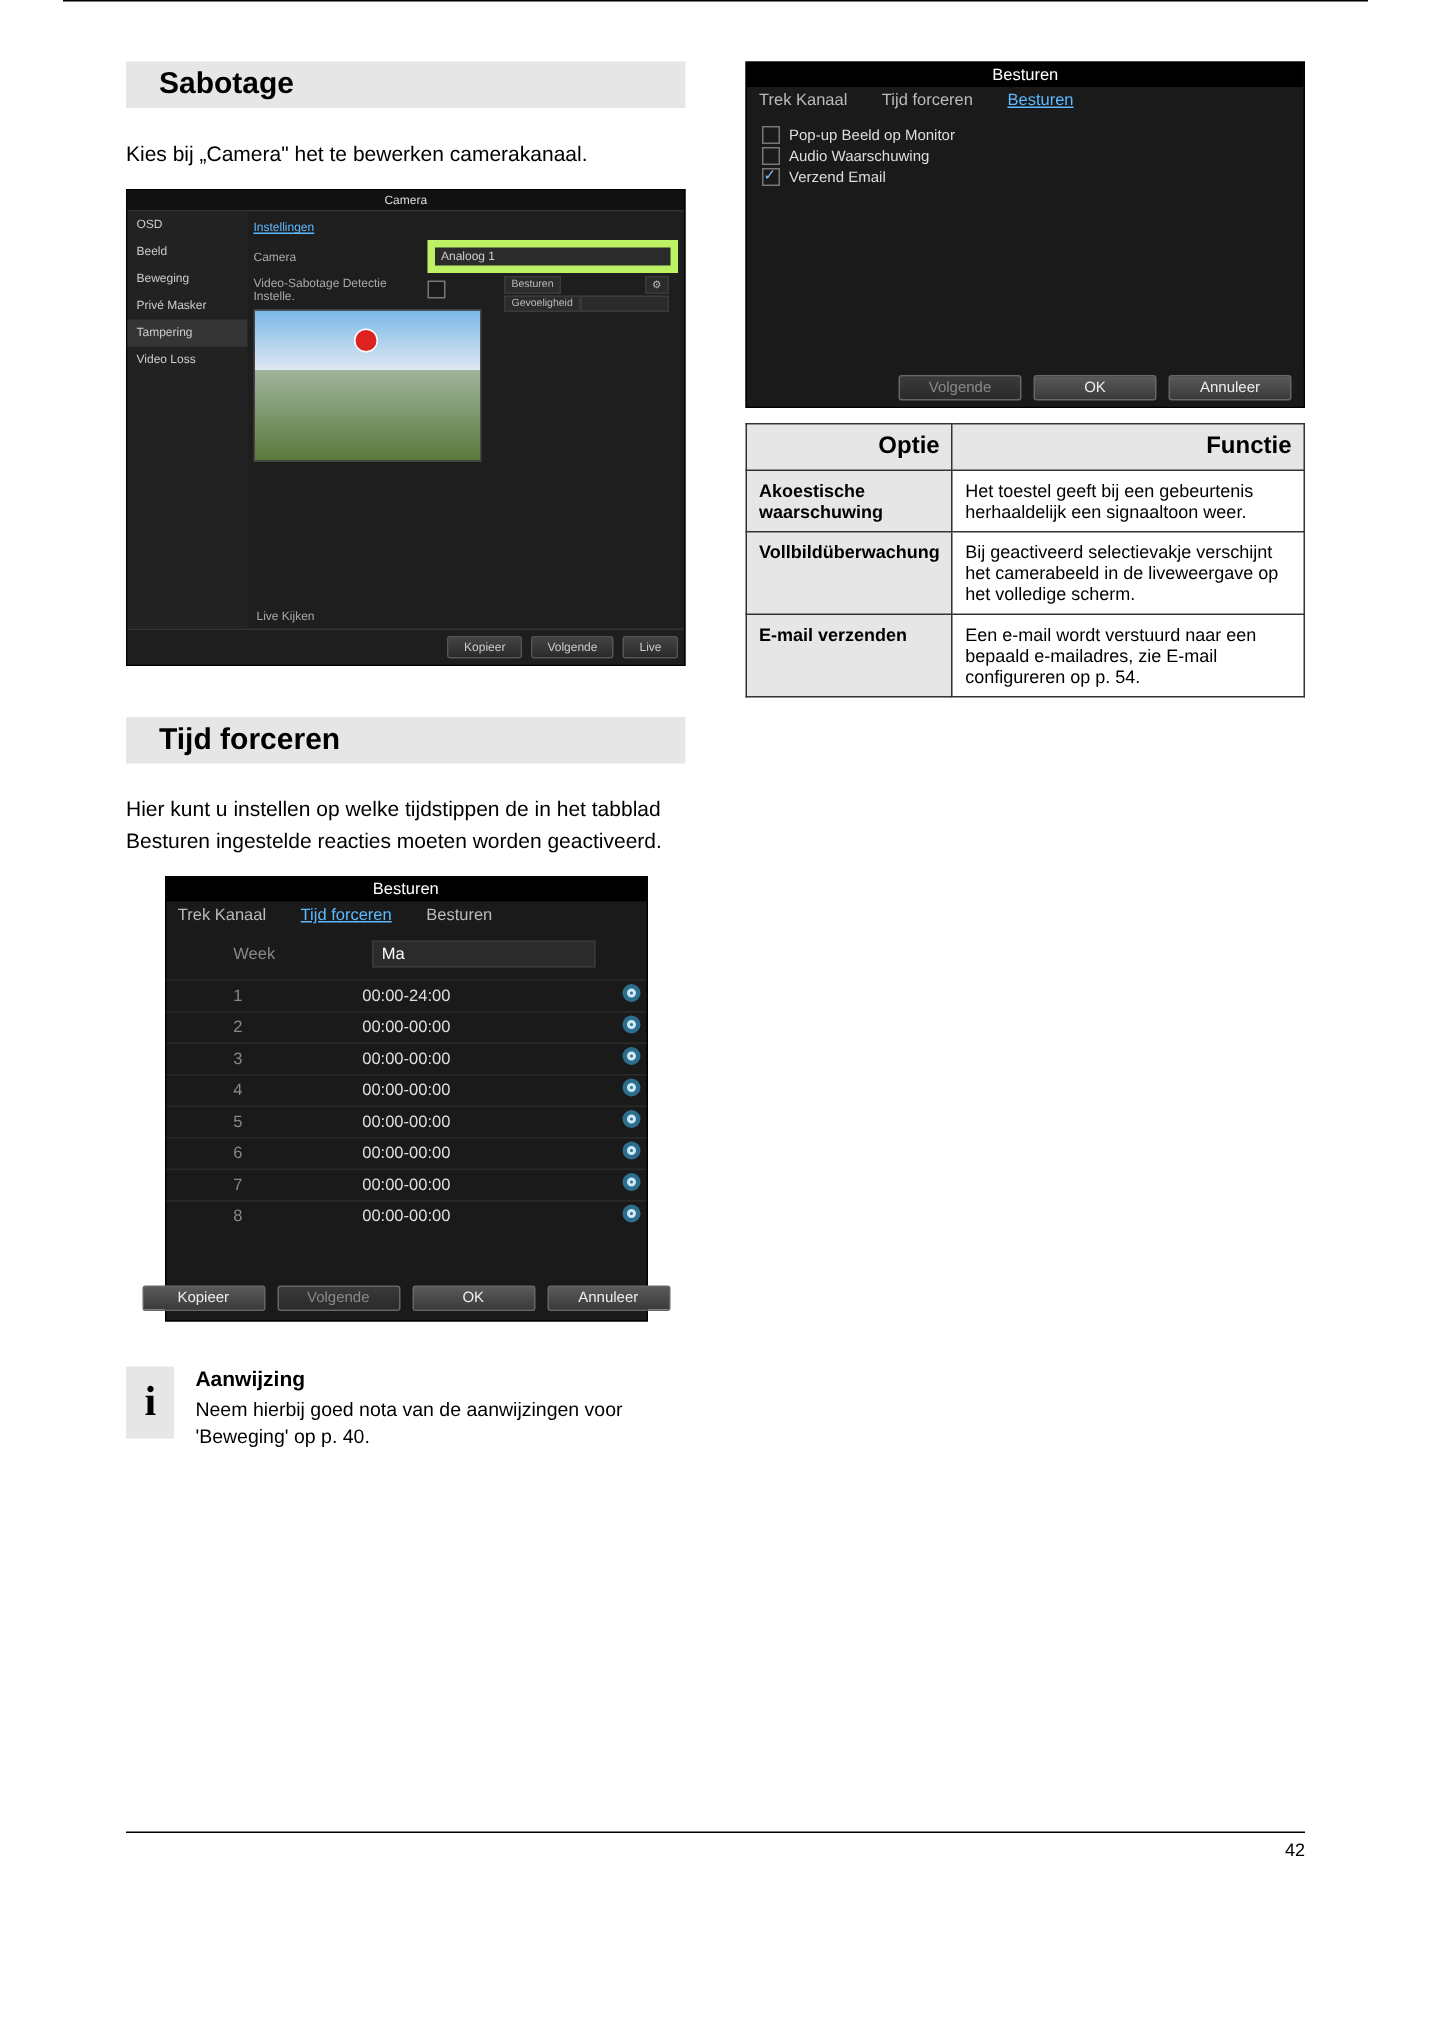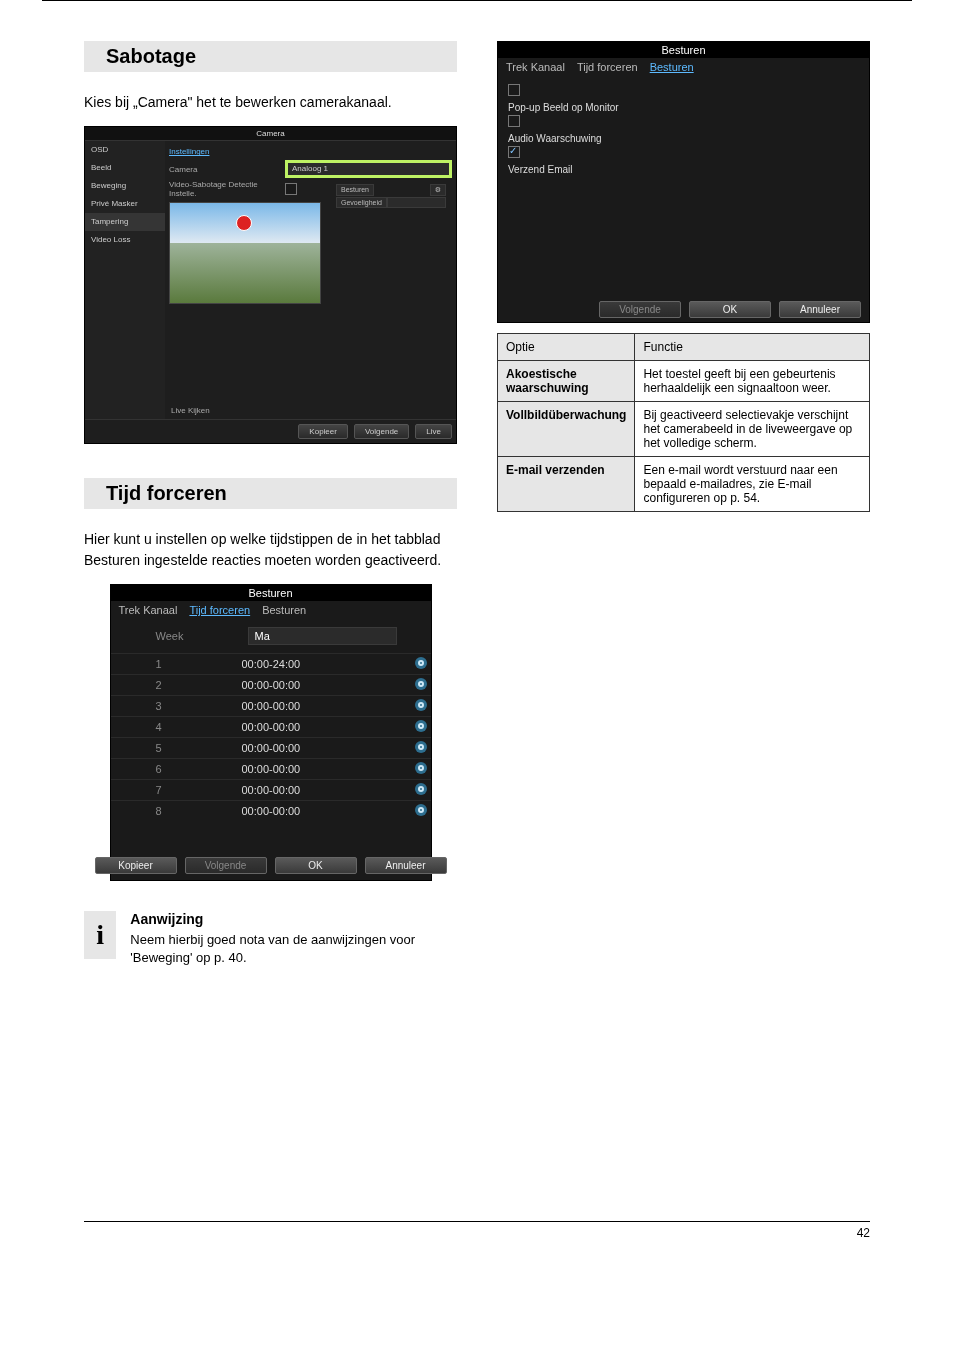--- a/index.html
+++ b/index.html
@@ -12,46 +12,46 @@
   .cam-win{background:#1e1e1e;color:#ddd;font-size:8px;border:1px solid #000;}
   .cam-title{background:#111;text-align:center;font-size:8px;padding:2px 0;border-bottom:1px solid #333;}
   .cam-body{display:flex;height:278px;}
   .cam-side{width:80px;background:#222;font-size:8px;}
   .cam-side div{padding:4px 6px;border-bottom:1px solid transparent;color:#ccc;}
   .cam-side .sel{background:#353535;}
   .cam-main{flex:1;position:relative;padding:4px;}
   .cam-link{color:#5dbaff;display:inline-block;margin:2px 0;font-size:8px;text-decoration:underline;}
   .cam-row{display:flex;align-items:center;margin:2px 0;gap:6px;}
   .cam-row label{width:110px;color:#aaa;font-size:8px;}
-  .cam-field{flex:1;background:#2b2b2b;border:3px solid #bef264;color:#ccc;height:12px;line-height:12px;padding:0 4px;font-size:8px;}
+  .cam-field{flex:1;background:#2b2b2b;border:5px solid #bef264;color:#ccc;height:12px;line-height:12px;padding:0 4px;font-size:8px;}
   .cam-img{width:150px;height:100px;background:linear-gradient(#7bb8e8,#dfe9f2 40%,#9eb39a 40%,#5a7a3d 100%);margin-top:4px;position:relative;border:1px solid #444;}
   .cam-img .dot{width:14px;height:14px;border-radius:50%;background:#d22;position:absolute;top:12px;left:66px;border:1px solid #fff;}
   .cam-right-little{position:absolute;right:10px;top:42px;width:110px;}
   .cam-right-little .r{display:flex;justify-content:space-between;margin:1px 0;}
   .cam-right-little .r span{background:#2b2b2b;border:1px solid #3a3a3a;font-size:7px;padding:1px 4px;color:#bbb;}
   .cam-bottom{display:flex;justify-content:flex-end;gap:6px;padding:4px;background:#1e1e1e;border-top:1px solid #333;}
   .btn-dk{background:linear-gradient(#444,#2a2a2a);border:1px solid #555;color:#ccc;font-size:8px;padding:2px 10px;border-radius:2px;}
   .cam-live{position:absolute;bottom:4px;left:6px;color:#aaa;font-size:8px;}
   
   .bst-win{background:#1a1a1a;color:#ddd;font-size:10px;border:1px solid #000;}
   .bst-title{background:#000;text-align:center;font-size:11px;color:#fff;padding:2px 0;}
-  .bst-tabs{display:flex;gap:12px;padding:3px 8px;font-size:11px;}
+  .bst-tabs{display:flex;gap:23px;padding:3px 8px;font-size:11px;}
   .bst-tabs span{color:#bbb;}
   .bst-tabs .active{color:#5dbaff;text-decoration:underline;}
   .bst-body{padding:6px 10px 120px 10px;}
-  .cb-row{display:flex;align-items:flex-start;gap:6px;margin:2px 0;flex-direction:column;}
+  .cb-row{display:flex;align-items:flex-end;gap:6px;margin:2px 0;}
   .cb{width:10px;height:10px;border:1px solid #777;background:#1a1a1a;display:inline-block;position:relative;}
   .cb.checked::after{content:"✓";position:absolute;top:-2px;left:0;color:#7ec3ff;font-size:10px;}
   .bst-foot{display:flex;justify-content:flex-end;gap:8px;padding:4px 8px;background:#1a1a1a;}
   .btn-dk2{background:linear-gradient(#5a5a5a,#3a3a3a);border:1px solid #666;color:#eee;font-size:10px;padding:2px 14px;border-radius:2px;min-width:52px;text-align:center;}
   .btn-disabled{color:#888;background:linear-gradient(#3a3a3a,#2a2a2a);}
   
   table.opts{border-collapse:collapse;width:100%;font-size:12px;margin-top:10px;}
   table.opts td,table.opts th{border:1px solid #333;padding:6px 8px;vertical-align:top;}
-  table.opts th{background:#e6e6e6;font-weight:normal;text-align:left;font-size:12px;}
+  table.opts th{background:#e6e6e6;font-weight:bold;text-align:right;font-size:16px;}
   table.opts td.k{width:120px;background:#e6e6e6;font-weight:bold;}
   
   .sch-body{padding:0 0 30px 0;}
   .sch-row{display:flex;align-items:center;font-size:11px;border-top:1px solid #2a2a2a;}
   .sch-row.head{border-top:none;}
   .sch-c1{width:70px;padding:4px 8px;color:#888;margin-left:37px;}
   .sch-c2{flex:1;padding:4px 8px;color:#ddd;}
   .sch-c3{width:20px;text-align:center;}
   .sch-gear{width:12px;height:12px;border-radius:50%;background:#2d6e8f;display:inline-block;position:relative;}
   .sch-gear::after{content:"";position:absolute;inset:3px;border:2px solid #cfe9f7;border-radius:50%;}

